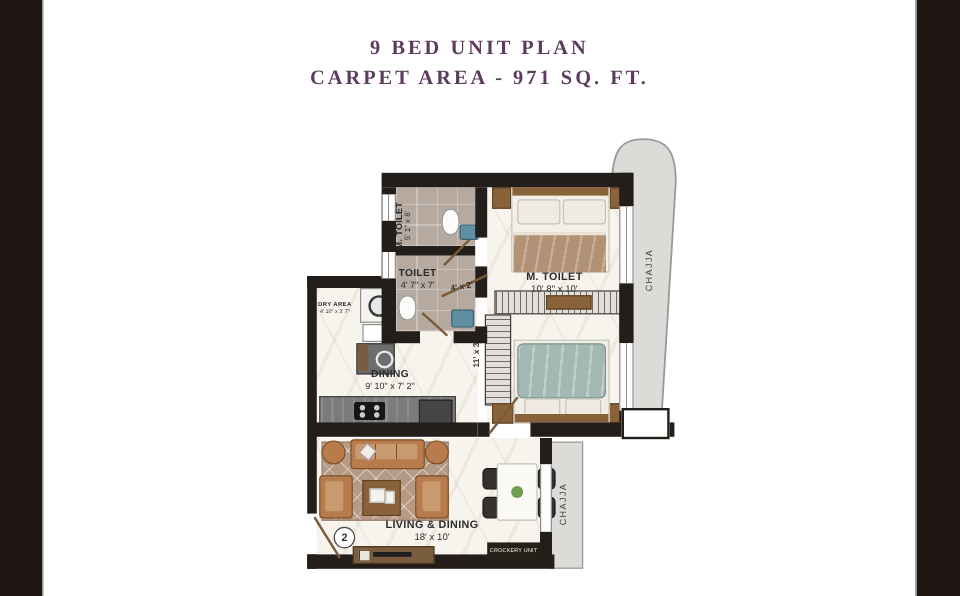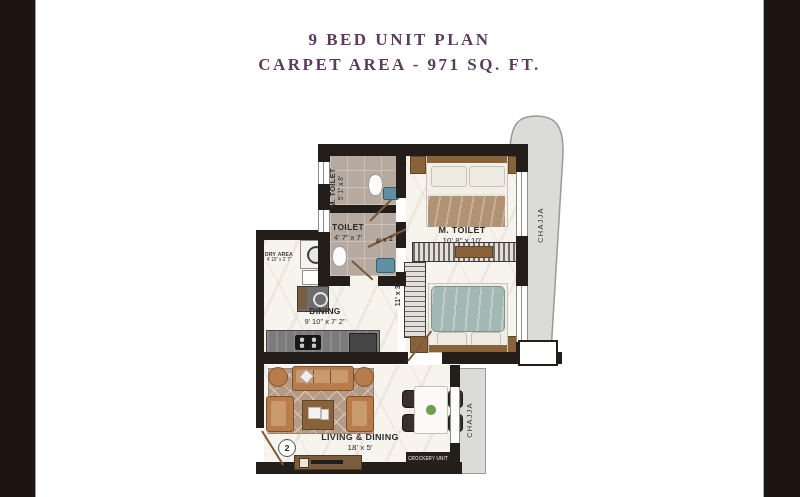--- a/index.html
+++ b/index.html
@@ -145,21 +145,21 @@
   </div>
   <div class="sofa" style="left:96px;top:286px;width:26px;height:34px;">
     <div class="abs" style="left:5px;top:4px;width:15px;height:25px;background:#c89a6e;border-radius:2px;"></div>
   </div>
   <div class="abs brown" style="left:52px;top:290px;width:30px;height:28px;">
     <div class="abs" style="left:5px;top:6px;width:11px;height:10px;background:#f4f2ec;border:1px solid #bbb;"></div>
     <div class="abs" style="left:18px;top:8px;width:6px;height:9px;background:#f4f2ec;border:1px solid #bbb;"></div>
   </div>
   <div class="lbl lblBig" style="left:60px;top:322px;width:100px;">
     <div class="nm">LIVING &amp; DINING</div>
-    <div class="dm">18' x 5'</div>
+    <div class="dm">18' x 10'</div>
   </div>
 
   <div class="chair" style="left:152px;top:280px;"></div>
   <div class="chair" style="left:152px;top:304px;"></div>
   <div class="chair" style="left:198px;top:280px;"></div>
   <div class="chair" style="left:198px;top:304px;"></div>
   <div class="abs" style="left:164px;top:276px;width:32px;height:46px;background:#fbfaf7;border:1px solid #c5c1b8;border-radius:2px;">
     <div class="abs" style="left:11px;top:18px;width:10px;height:10px;background:radial-gradient(circle,#6fa050 55%,#4e7a38 100%);border-radius:50%;"></div>
   </div>
 

